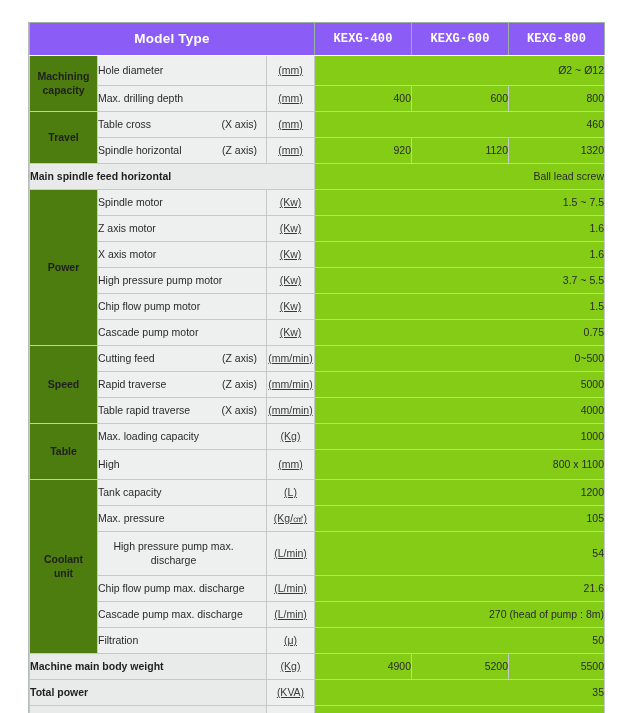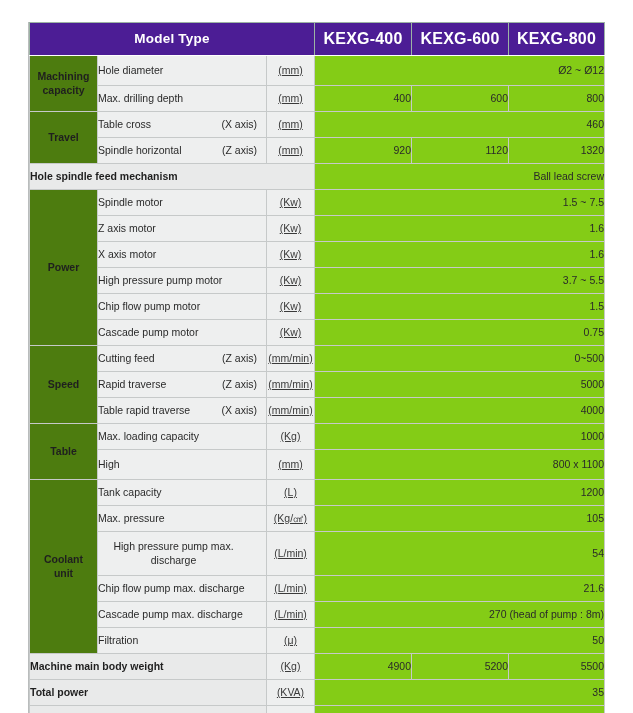--- a/index.html
+++ b/index.html
@@ -27,32 +27,33 @@
   table.spec td{
     border:1px solid #c6c9c9;
     padding:0;
     vertical-align:middle;
     font-size:10.5px;
     line-height:1.25;
   }
 
   
   tr.head td{
-    background:#4c1d95;
+    background:#8b5cf6;
     color:#ffffff;
     border:1px solid #9cb3a4;
     border-bottom:1px solid #ffffff;
     text-align:center;
     font-size:13.5px;
     font-weight:bold;
     height:32px;
     letter-spacing:.2px;
   }
   tr.head td.modelcol{
-    font-size:16px;
+    font-size:12px;
+    font-family:Liberation Mono, monospace;
   }
 
   
   td.grp{
     background:#4d7c0f;
     text-align:center;
     font-weight:bold;
     font-size:10.5px;
     color:#1f1f1f;
     padding:0 2px;
@@ -172,21 +173,21 @@
               <span class="axis">(Z axis)</span>
             </div>
     </td>
     <td class="unit">(mm)</td>
     <td class="val">920</td>
     <td class="val">1120</td>
     <td class="val">1320</td>
   </tr>
 
   <tr class="r26">
-    <td class="fullrow" colspan="3">Hole spindle feed mechanism</td>
+    <td class="fullrow" colspan="3">Main spindle feed horizontal</td>
     <td class="val" colspan="3">Ball lead screw</td>
   </tr>
 
   <tr class="r26">
     <td class="grp" rowspan="6">Power</td>
     <td class="item">
       <div class="wrap">
               <span class="nm">Spindle motor</span>
               <span class="axis"></span>
             </div>

